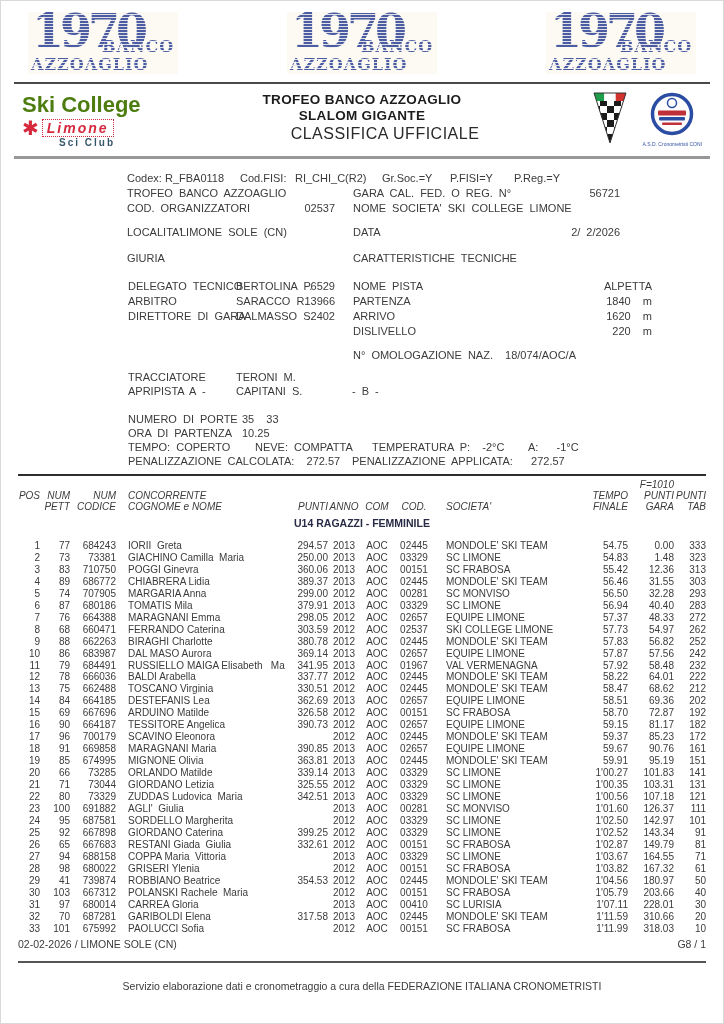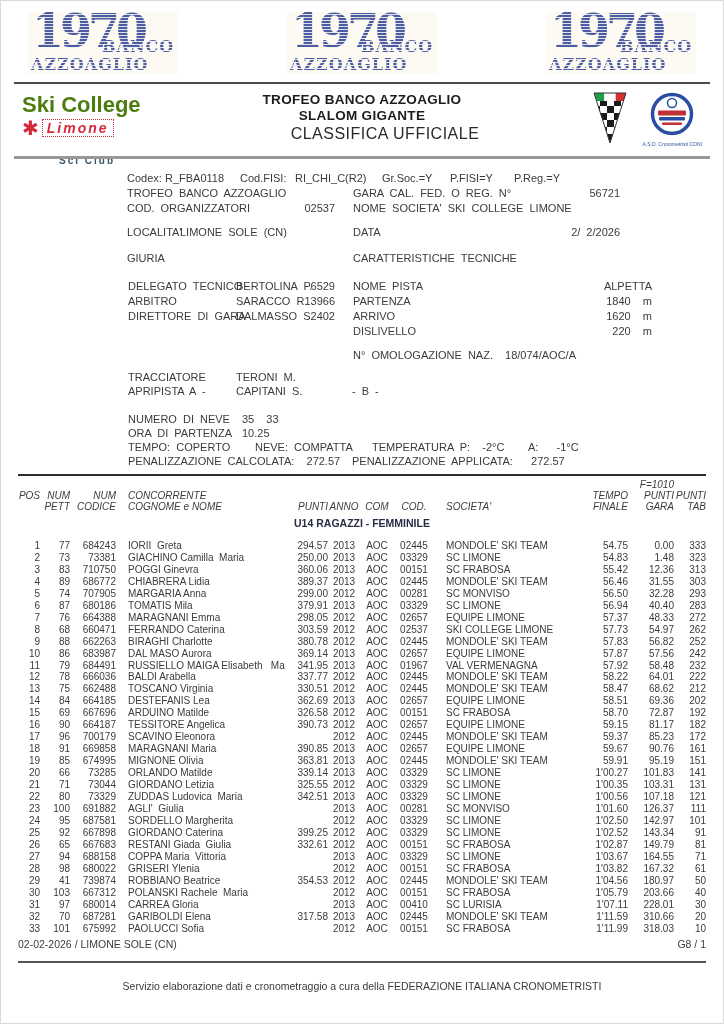--- a/index.html
+++ b/index.html
@@ -21,21 +21,21 @@
   .hr1{position:absolute;top:82px;left:14px;right:14px;height:2px;background:#4a4a4a;}
   .hr2{position:absolute;top:156px;left:14px;right:14px;height:3px;background:#989898;}
 
   
   .skilogo{position:absolute;left:22px;top:92px;width:130px;}
   .skl1{font-size:22px;font-weight:bold;color:#4d7c0f;letter-spacing:0px;}
   .skl2{display:flex;align-items:center;gap:3px;margin-top:1px;}
   .snow{font-size:20px;color:#d6293e;line-height:18px;}
   .limone{font-size:14px;font-weight:bold;font-style:italic;color:#d6293e;letter-spacing:2px;
           border:1px dotted #d6293e;padding:0 4px;}
-  .skl3{font-size:10px;font-weight:bold;color:#37586b;letter-spacing:2px;text-align:center;margin-top:18px;}
+  .skl3{font-size:10px;font-weight:bold;color:#37586b;letter-spacing:2px;text-align:center;margin-top:0;}
 
   .titleblock{position:absolute;left:0;right:0;top:92px;text-align:center;}
   .t1,.t2{font-size:13.5px;font-weight:bold;color:#1c1c1c;letter-spacing:.3px;line-height:16px;}
   .t3{font-size:16px;color:#2a2a2a;letter-spacing:.5px;line-height:20px;padding-left:46px;}
 
   .rightlogos{position:absolute;right:22px;top:92px;display:flex;align-items:flex-start;gap:16px;}
   .ficrwrap{text-align:center;}
   .ficr-caption{font-size:5px;color:#3452a4;margin-top:1px;white-space:nowrap;}
 
   
@@ -188,21 +188,21 @@
     <span class="abs" style="left:353px;top:187px">N° OMOLOGAZIONE NAZ.  18/074/AOC/A</span>
 
     <span class="abs" style="left:128px;top:209px">TRACCIATORE</span>
     <span class="abs" style="left:236px;top:209px">TERONI M.</span>
 
     <span class="abs" style="left:128px;top:223px">APRIPISTA</span>
     <span class="abs" style="left:180px;top:223px">- A -</span>
     <span class="abs" style="left:236px;top:223px">CAPITANI S.</span>
     <span class="abs" style="left:352px;top:223px">- B -</span>
 
-    <span class="abs" style="left:128px;top:251px">NUMERO DI NEVE</span>
+    <span class="abs" style="left:128px;top:251px">NUMERO DI PORTE</span>
     <span class="abs" style="left:242px;top:251px">35  33</span>
     <span class="abs" style="left:128px;top:265px">ORA DI PARTENZA</span>
     <span class="abs" style="left:242px;top:265px">10.25</span>
 
     <span class="abs" style="left:128px;top:279px">TEMPO: COPERTO</span>
     <span class="abs" style="left:255px;top:279px">NEVE: COMPATTA</span>
     <span class="abs" style="left:372px;top:279px">TEMPERATURA P:  -2°C    A:   -1°C</span>
 
     <span class="abs" style="left:128px;top:293px">PENALIZZAZIONE CALCOLATA:  272.57</span>
     <span class="abs" style="left:352px;top:293px">PENALIZZAZIONE APPLICATA:   272.57</span>

